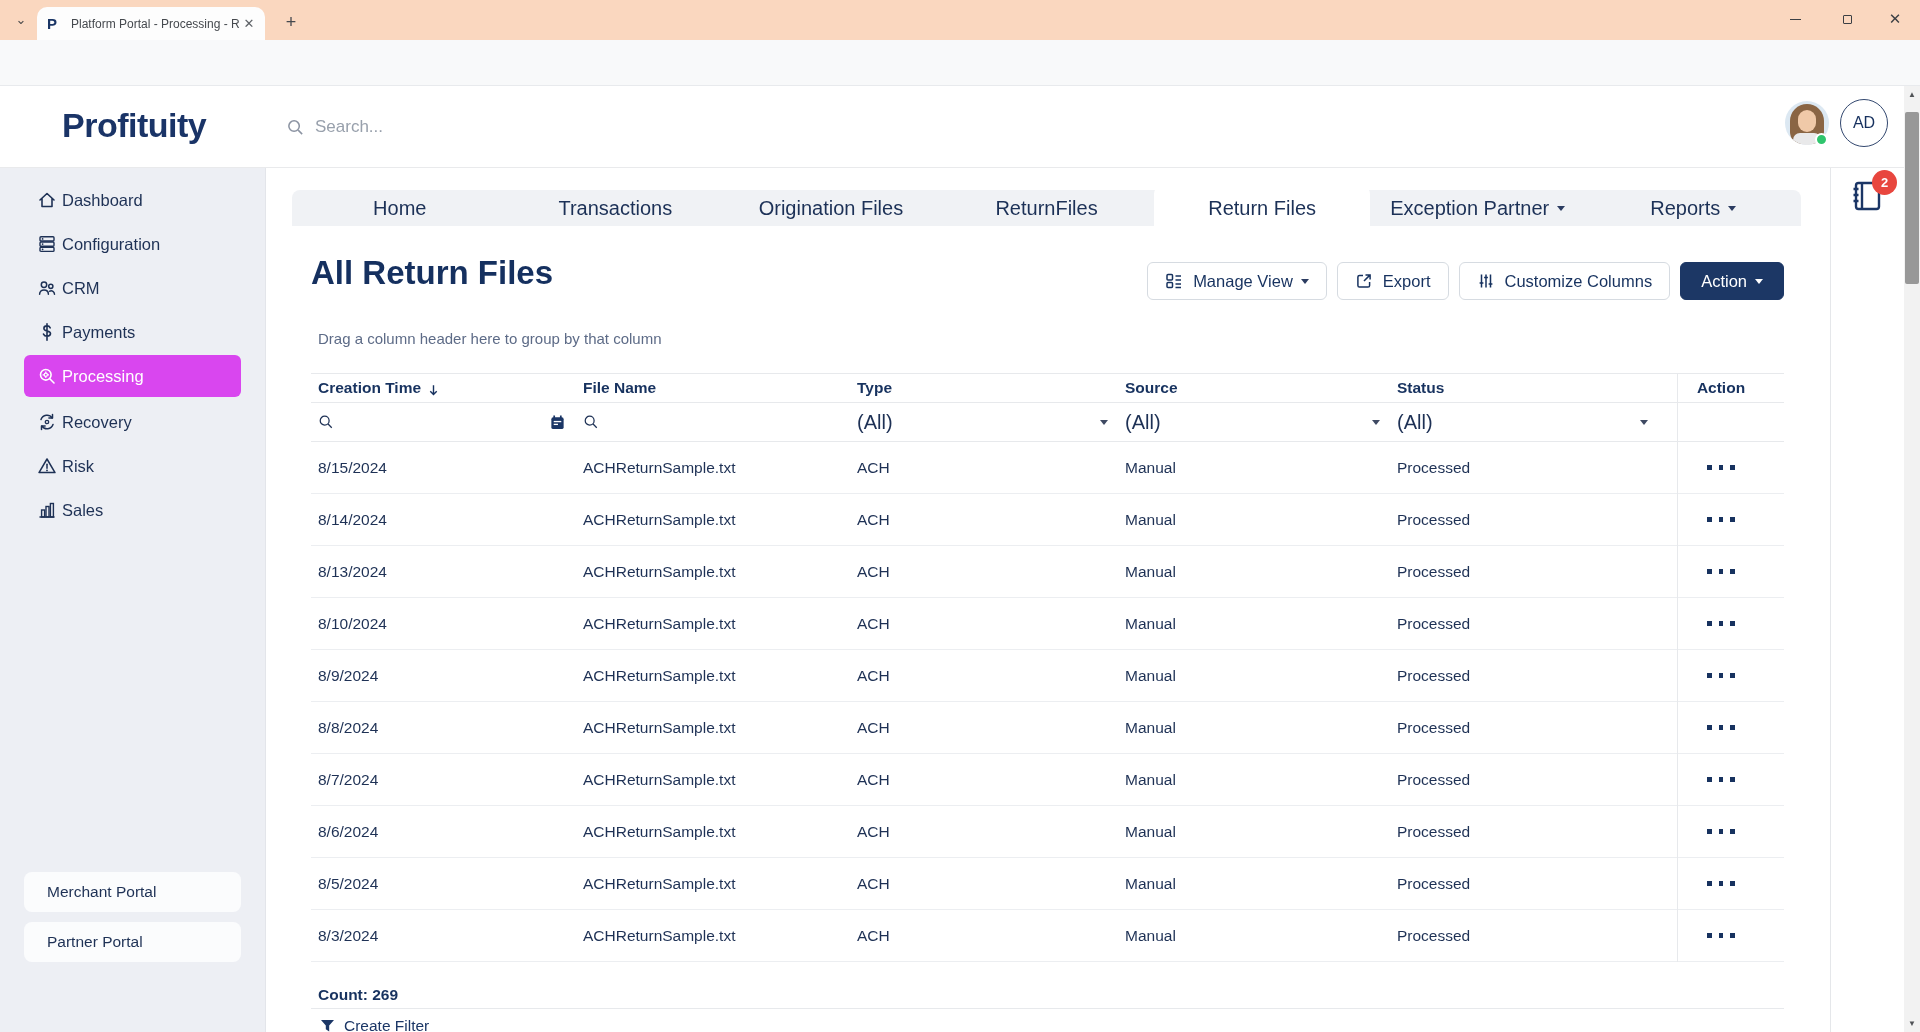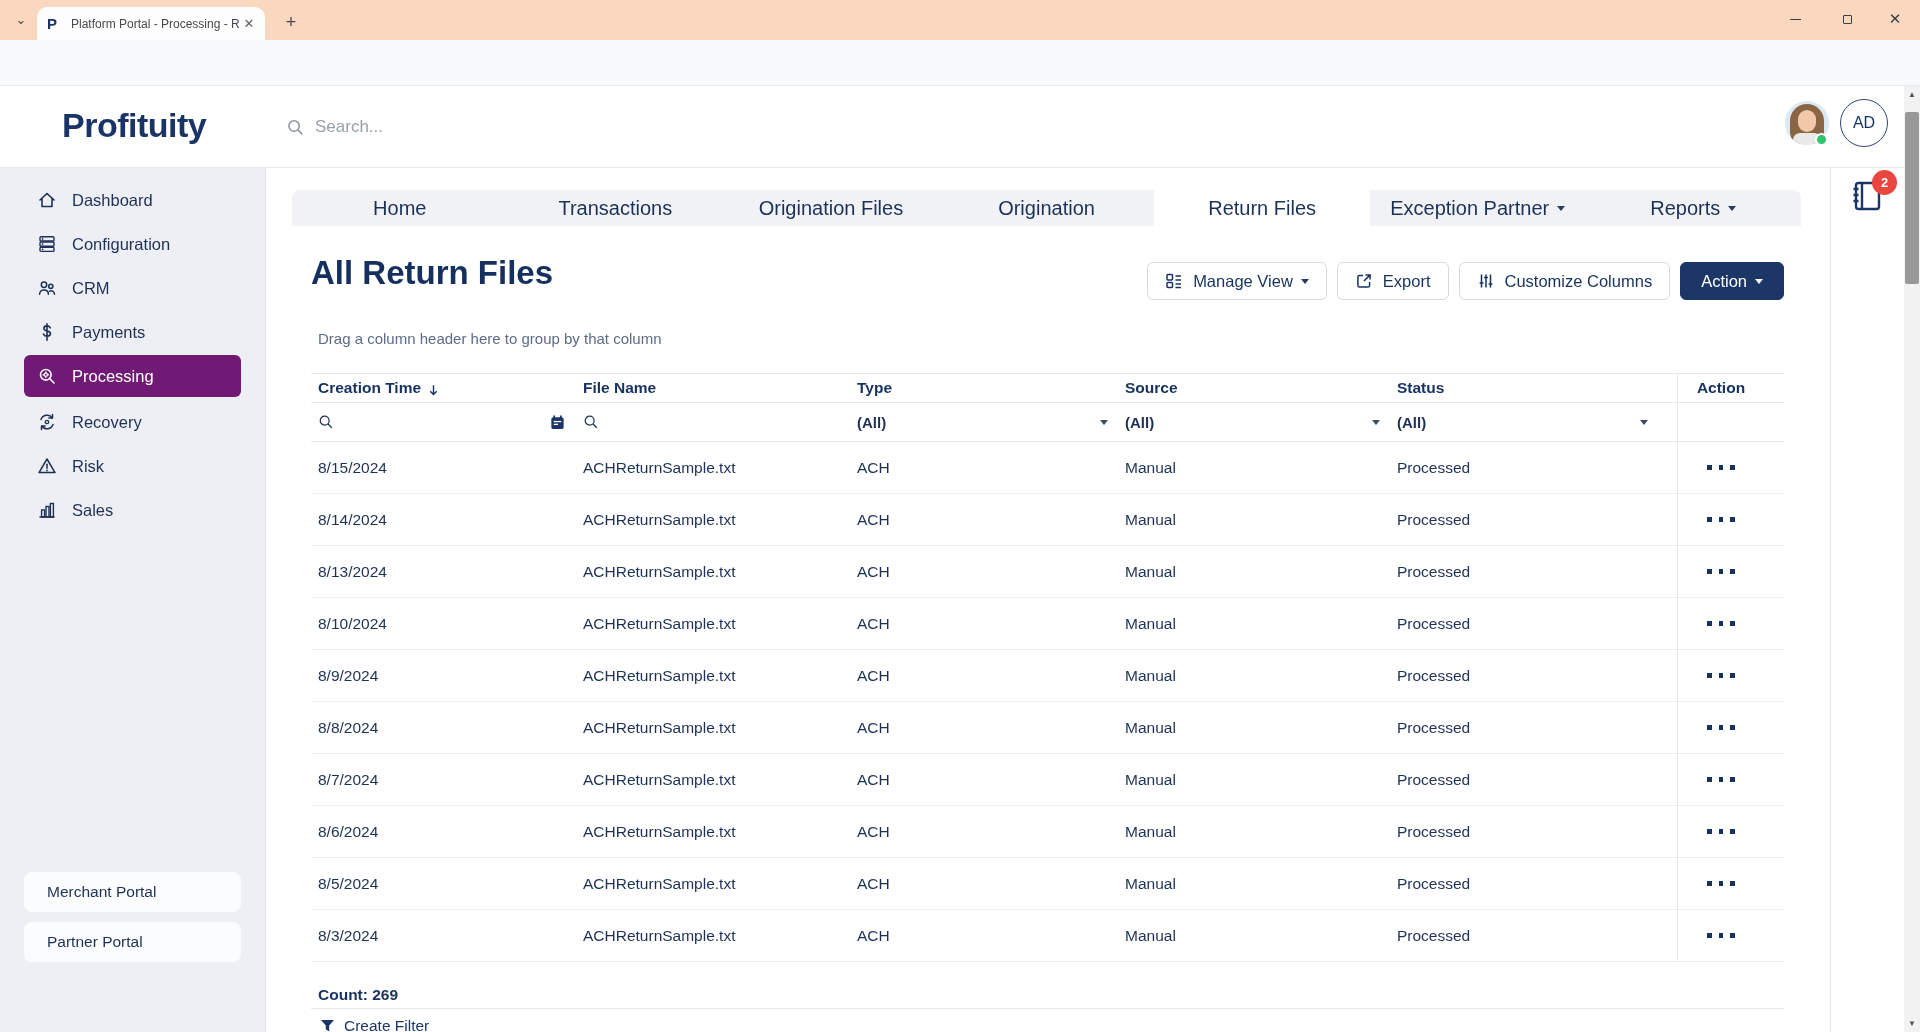--- a/index.html
+++ b/index.html
@@ -51,22 +51,22 @@
 
   
   #scrollbar { position:absolute; left:1904px; top:86px; width:16px; height:946px; background:#f2f2f2; }
   .scroll-arrow { position:absolute; left:0; width:16px; height:17px; color:#505357; font-size:8px; text-align:center; line-height:17px; cursor:pointer; }
   #scroll-thumb { position:absolute; left:1px; top:26px; width:14px; height:172px; background:#989898; border-radius:2px; cursor:grab; }
 
   
   #sidebar { position:absolute; left:0; top:168px; width:266px; height:864px; background:#edeff4; border-right:1px solid #e3e5ea; }
   .nav-item { position:absolute; left:0; width:266px; height:44px; display:flex; align-items:center; padding-left:37px; cursor:pointer; color:#1e3155; }
   .nav-item svg { width:20px; height:20px; }
-  .nav-item .lbl { margin-left:15px; font-size:16.5px; }
-  .nav-item.selected { left:24px; width:217px; height:42px; background:#701a75; border-radius:6px; color:#fff; padding-left:13px; }
+  .nav-item .lbl { margin-left:5px; font-size:16.5px; }
+  .nav-item.selected { left:24px; width:217px; height:42px; background:#d946ef; border-radius:6px; color:#fff; padding-left:13px; }
   .portal-card { position:absolute; left:24px; width:217px; height:40px; background:#fbfcfd; border-radius:8px; display:flex; align-items:center; padding-left:23px; font-size:15.5px; color:#1e3155; cursor:pointer; }
   .portal-card.active { background:#e7eaf2; }
 
   
   #main-divider { position:absolute; left:1830px; top:168px; width:1px; height:864px; background:#e5e7ea; }
   #panel-toggle { position:absolute; left:1849px; top:178px; width:36px; height:36px; cursor:pointer; }
   #notif-badge { position:absolute; left:1872px; top:170px; width:25px; height:25px; border-radius:50%; background:#e8463e; color:#fff; font-size:13px; font-weight:bold; display:flex; align-items:center; justify-content:center; }
 
   #tabsbar { position:absolute; left:292px; top:190px; width:1509px; height:36px; background:#f0f2f5; border-radius:8px 8px 0 0; display:flex; }
   .ptab { flex:1; display:flex; align-items:center; justify-content:center; font-size:20px; color:#1c3157; cursor:pointer; white-space:nowrap; }
@@ -81,21 +81,21 @@
   .btn.primary { background:#1c3765; border-color:#1c3765; color:#fff; padding:0 20px; }
   .btn.primary .caret { border-top-color:#fff; }
   #drag-hint { position:absolute; left:26px; top:104px; font-size:15px; color:#5d6b87; cursor:default; }
 
   
   #grid { position:absolute; left:19px; top:147px; width:1473px; }
   .trow { display:grid; grid-template-columns:265px 274px 268px 272px 268px 126px; align-items:center; }
   #thead { height:30px; border-top:1px solid #e7e9ec; border-bottom:1px solid #e7e9ec; font-weight:bold; font-size:15.5px; color:#17325f; }
   #thead > div { padding-left:7px; display:flex; align-items:flex-end; cursor:pointer; }
   #thead .action-h { justify-content:center; padding-left:0; }
-  #filterrow { height:39px; border-bottom:1px solid #e7e9ec; font-size:15px; color:#1e3155;font-weight:bold; }
+  #filterrow { height:39px; border-bottom:1px solid #e7e9ec; font-size:20px; color:#1e3155; }
   .fcell { height:100%; display:flex; align-items:center; padding:0 10px 0 7px; cursor:text; }
   .fcell .grow { flex:1; }
   .drop { cursor:pointer; }
   .dcaret { width:0; height:0; border-left:4.5px solid transparent; border-right:4.5px solid transparent; border-top:5.5px solid #3f4a63; }
   .datarow { height:52px; border-bottom:1px solid #eceef1; font-size:15.5px; color:#1e3155; }
   .datarow > div { padding-left:7px; }
   .action-cell { display:flex; justify-content:center; padding-left:0 !important; }
   .more-btn { display:flex; gap:7px; cursor:pointer; padding:6px; }
   .more-btn i { width:4.5px; height:4.5px; background:#17325f; display:block; }
   .vline { position:absolute; left:1366px; top:0; width:1px; background:#e7e9ec; }
@@ -287,21 +287,21 @@
   <div class="ptab">
       <span>Home</span>
     </div>
   <div class="ptab">
       <span>Transactions</span>
     </div>
   <div class="ptab">
       <span>Origination Files</span>
     </div>
   <div class="ptab">
-      <span>Origination</span>
+      <span>ReturnFiles</span>
     </div>
   <div class="ptab active">
       <span>Return Files</span>
     </div>
   <div class="ptab">
       <span>Exception Partner</span>
       <span class="caret"></span>
     </div>
   <div class="ptab">
       <span>Reports</span>

